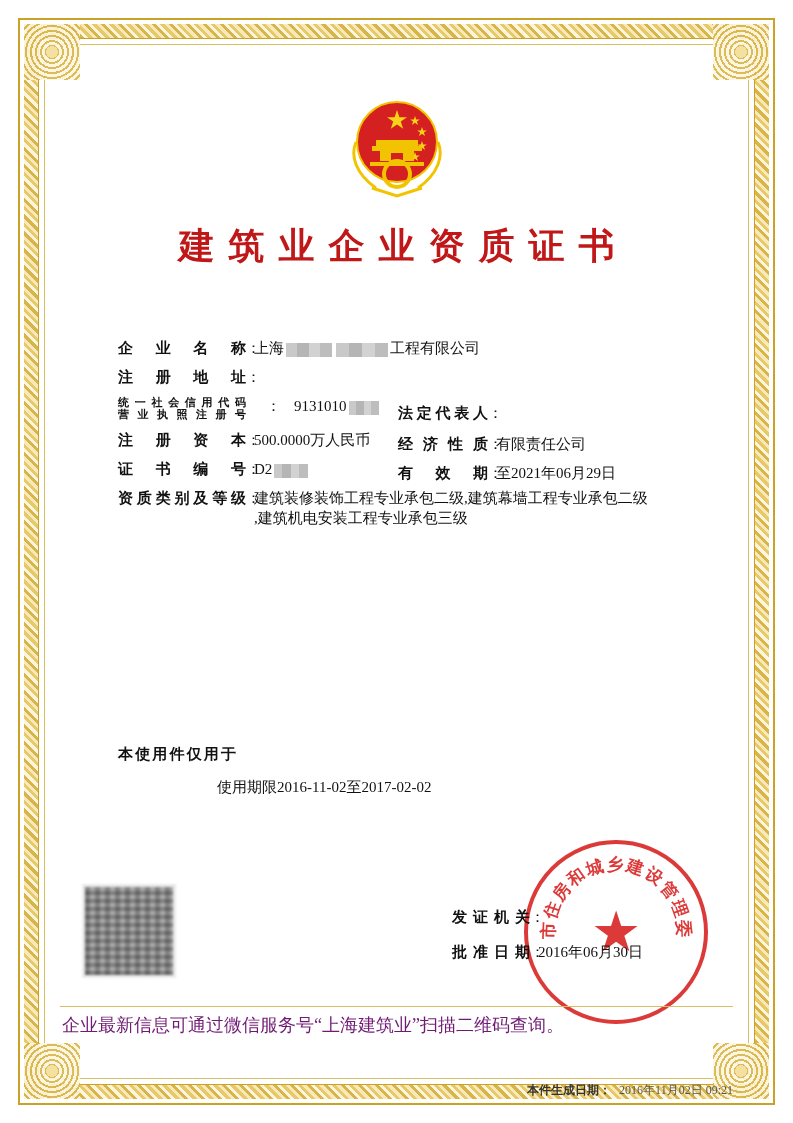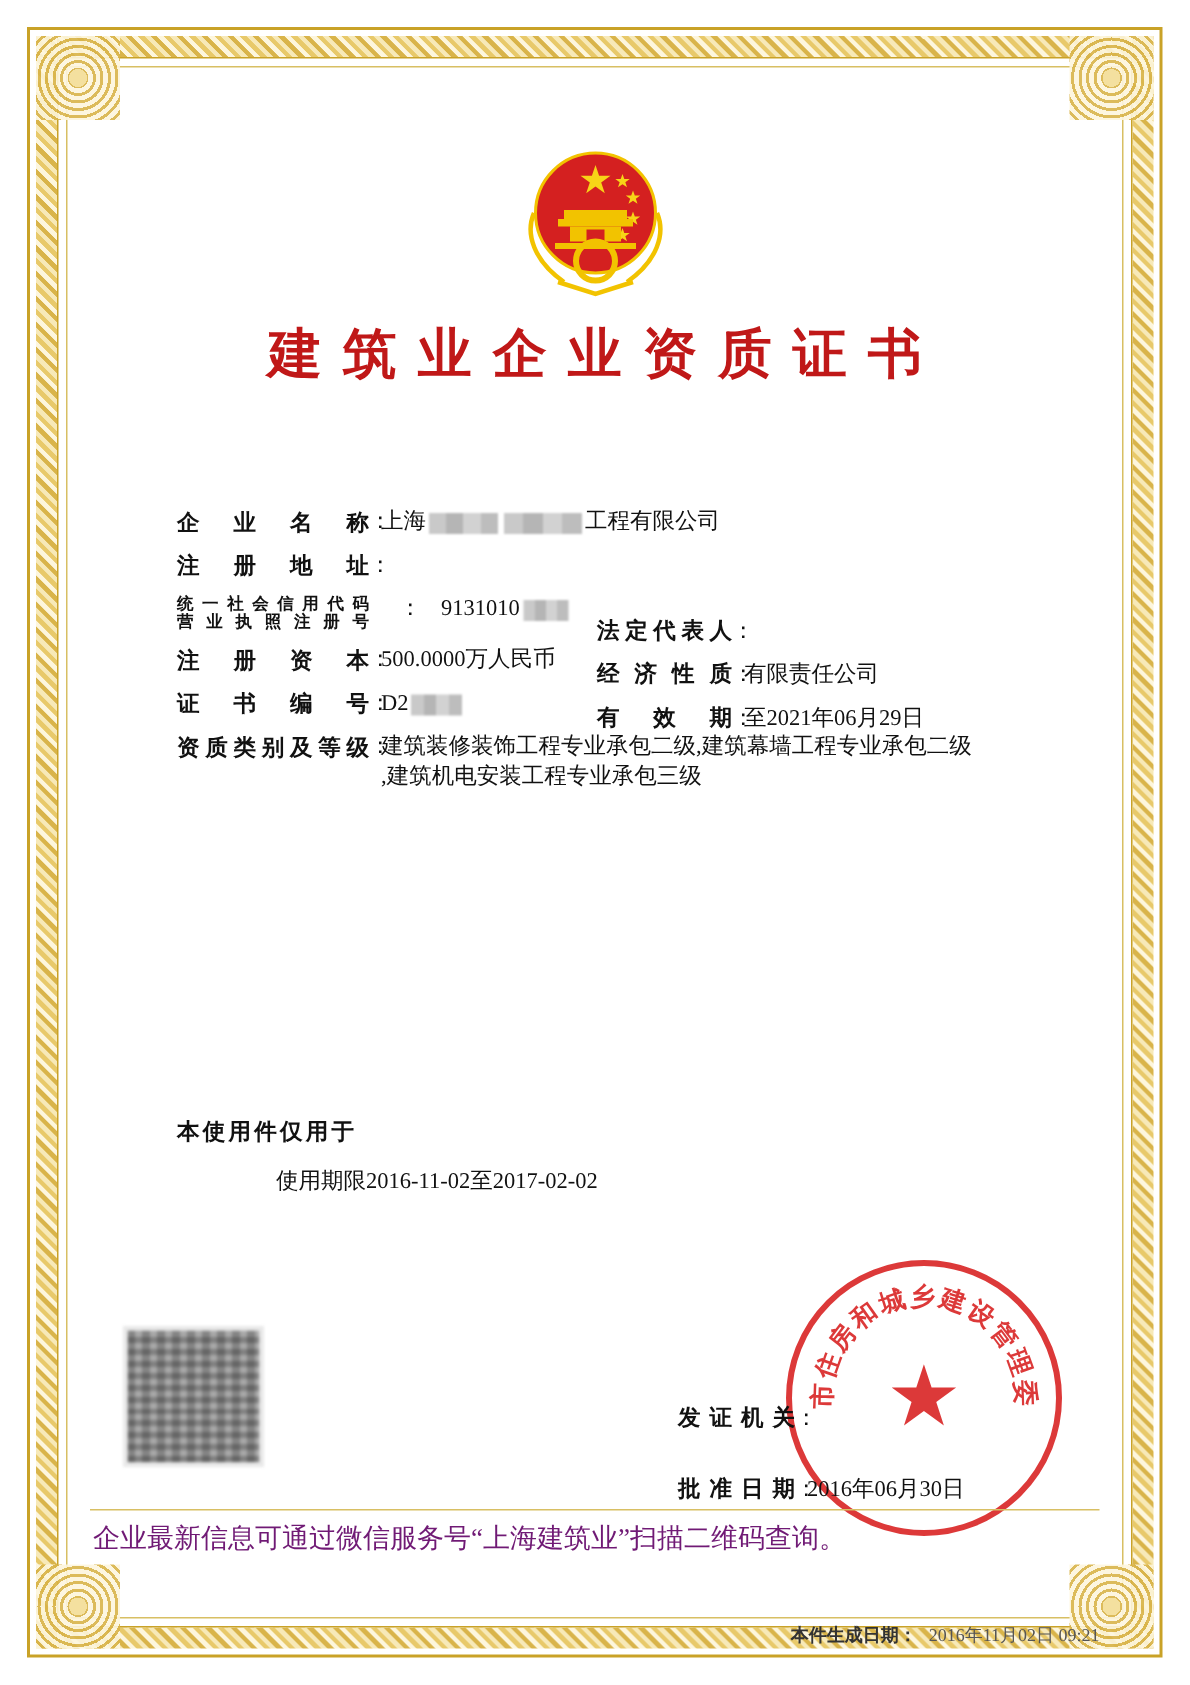--- a/index.html
+++ b/index.html
@@ -54,21 +54,21 @@
   .emblem-wrap{
     position:absolute;left:0;top:96px;width:793px;text-align:center;
   }
   .emblem{
     display:inline-block;width:122px;height:104px;position:relative;
   }
   .emblem svg{display:block;}
 
   
   .title{
-    position:absolute;left:0;top:212px;width:793px;text-align:center;
+    position:absolute;left:0;top:222px;width:793px;text-align:center;
     font-size:36px;letter-spacing:14px;color:#c01818;font-weight:bold;
     font-family:"DejaVu Serif", serif;
     text-indent:14px;
   }
 
   
   .fields{
     position:absolute;left:118px;top:338px;width:560px;
     font-size:15px;color:#111;
   }
@@ -81,21 +81,21 @@
     font-family:"DejaVu Serif", serif;
   }
   .lbl.small{
     font-size:11px;line-height:12px;text-align-last:justify;padding-top:1px;
     font-weight:bold;
   }
   .lbl.wide{width:128px;flex:0 0 128px;}
   .colon{width:8px;flex:0 0 8px;text-align:center;}
   .val{flex:1;font-size:15px;}
   .two-col{display:flex;width:560px;}
-  .half{display:flex;width:280px;align-items:flex-end;}
+  .half{display:flex;width:280px;align-items:center;}
   .half .lbl{width:90px;flex:0 0 90px;}
   .half .val{flex:1;}
 
   
   .redact{
     display:inline-block;vertical-align:middle;height:14px;
     background:linear-gradient(90deg,#c9c9c9 0 25%,#b5b5b5 25% 50%,#d2d2d2 50% 75%,#bdbdbd 75% 100%);
     filter:blur(0.6px);
     margin:0 2px;
   }
@@ -107,38 +107,38 @@
   .usage{
     position:absolute;left:118px;top:745px;width:560px;font-size:15px;color:#111;
   }
   .usage .u-row{display:flex;align-items:flex-start;margin-bottom:14px;}
   .usage .u-lbl{
     width:118px;flex:0 0 118px;font-weight:bold;
     text-align:justify;text-align-last:justify;
     font-family:"DejaVu Serif", serif;
   }
   .usage .u-val{flex:1;padding-left:8px;}
-  .usage .u-sub{margin-left:66px;font-size:15px;font-family:Liberation Serif, serif;}
+  .usage .u-sub{margin-left:99px;font-size:15px;font-family:Liberation Serif, serif;}
 
   
   .qr{
     position:absolute;left:82px;top:884px;width:88px;height:88px;
     background:
       repeating-linear-gradient(0deg,#9a9a9a 0 4px,#c8c8c8 4px 8px),
       repeating-linear-gradient(90deg,#a8a8a8 0 5px,#d6d6d6 5px 10px);
     background-blend-mode:multiply;
     filter:blur(1.2px);
     border:3px solid #e9e9e9;
   }
 
   
   .issue{
     position:absolute;left:452px;top:908px;font-size:15px;color:#111;
   }
-  .issue .i-row{display:flex;margin-bottom:16px;margin-top:28px;}
+  .issue .i-row{display:flex;margin-bottom:16px;}
   .issue .i-lbl{
     width:78px;flex:0 0 78px;font-weight:bold;
     text-align:justify;text-align-last:justify;
     font-family:"DejaVu Serif", serif;
   }
   .issue .i-colon{width:8px;flex:0 0 8px;}
   .issue .i-val{flex:1;}
 
   
   .seal{

